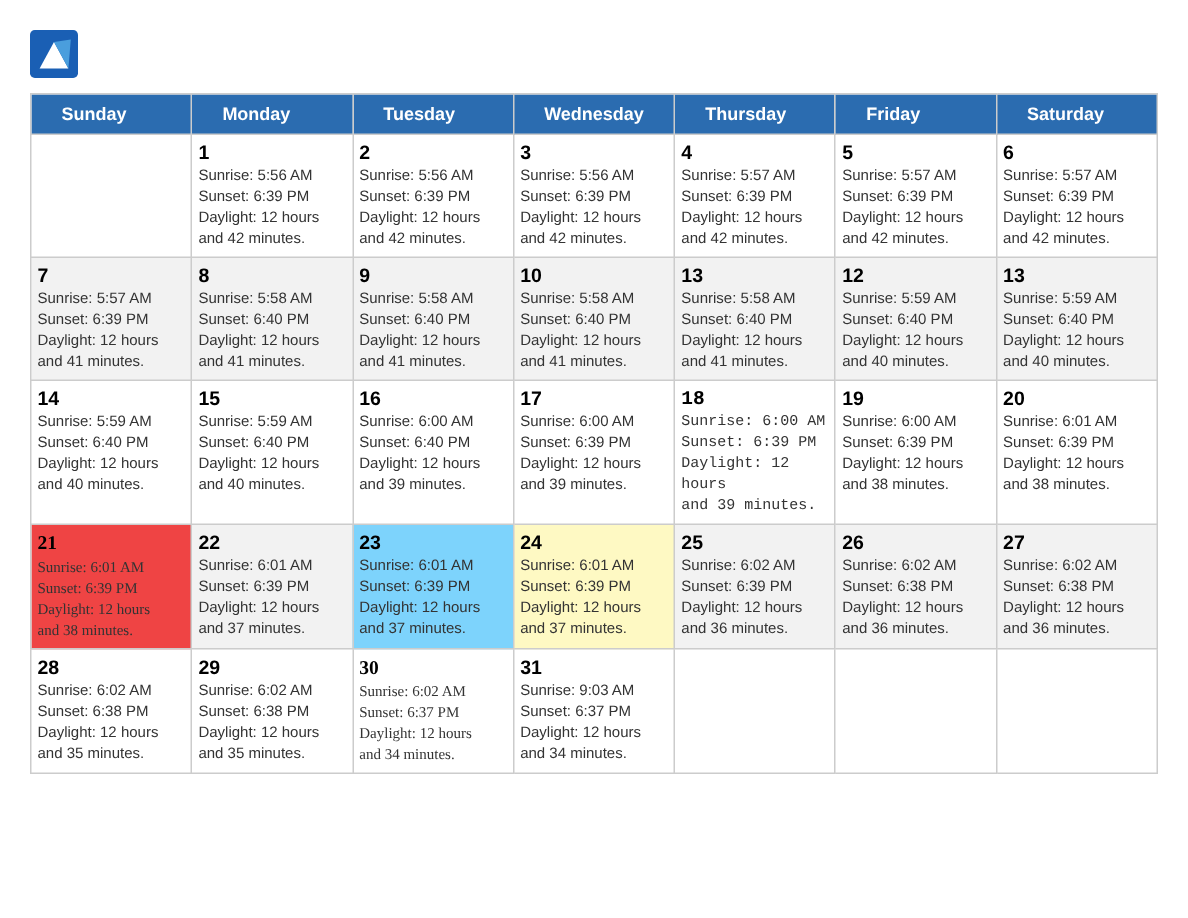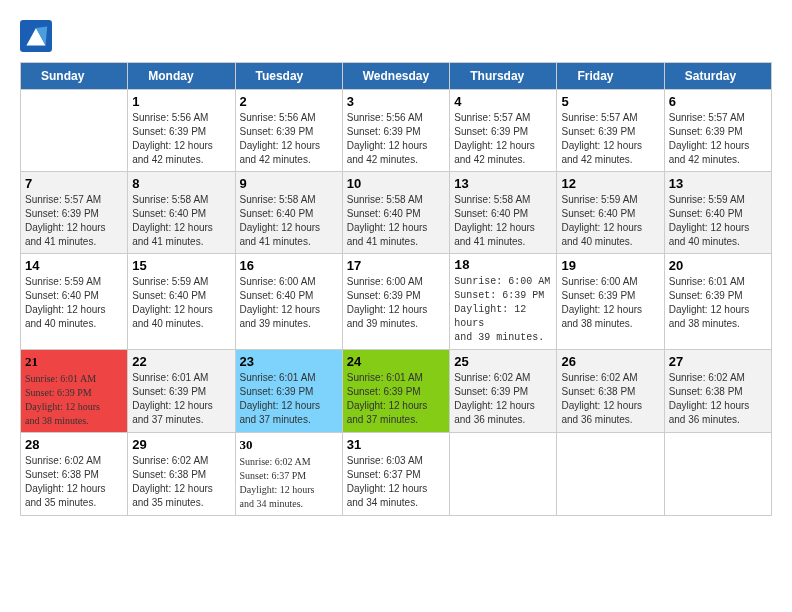--- a/index.html
+++ b/index.html
@@ -277,21 +277,21 @@
 Daylight: 12 hours
 and 37 minutes.</div>
         </td>
         <td style="background-color: #7dd3fc;">
           <div class="day-num">23</div>
           <div class="day-info" style="white-space: pre-line;">Sunrise: 6:01 AM
 Sunset: 6:39 PM
 Daylight: 12 hours
 and 37 minutes.</div>
         </td>
-        <td style="background-color: #84cc16;">
+        <td style="background-color: #fef9c3;">
           <div class="day-num">24</div>
           <div class="day-info" style="white-space: pre-line;">Sunrise: 6:01 AM
 Sunset: 6:39 PM
 Daylight: 12 hours
 and 37 minutes.</div>
         </td>
         <td style="background-color: rgb(242, 242, 242);">
           <div class="day-num">25</div>
           <div class="day-info" style="white-space: pre-line;">Sunrise: 6:02 AM
 Sunset: 6:39 PM
@@ -330,21 +330,21 @@
         </td>
         <td style="background-color: rgb(255, 255, 255); font-family: Liberation Serif, serif;">
           <div class="day-num">30</div>
           <div class="day-info" style="white-space: pre-line;">Sunrise: 6:02 AM
 Sunset: 6:37 PM
 Daylight: 12 hours
 and 34 minutes.</div>
         </td>
         <td style="background-color: rgb(255, 255, 255);">
           <div class="day-num">31</div>
-          <div class="day-info" style="white-space: pre-line;">Sunrise: 6:03 AM
+          <div class="day-info" style="white-space: pre-line;">Sunrise: 9:03 AM
 Sunset: 6:37 PM
 Daylight: 12 hours
 and 34 minutes.</div>
         </td>
         <td class="empty"></td>
         <td class="empty"></td>
         <td class="empty"></td>
       </tr>
     </tbody>
 </table>

